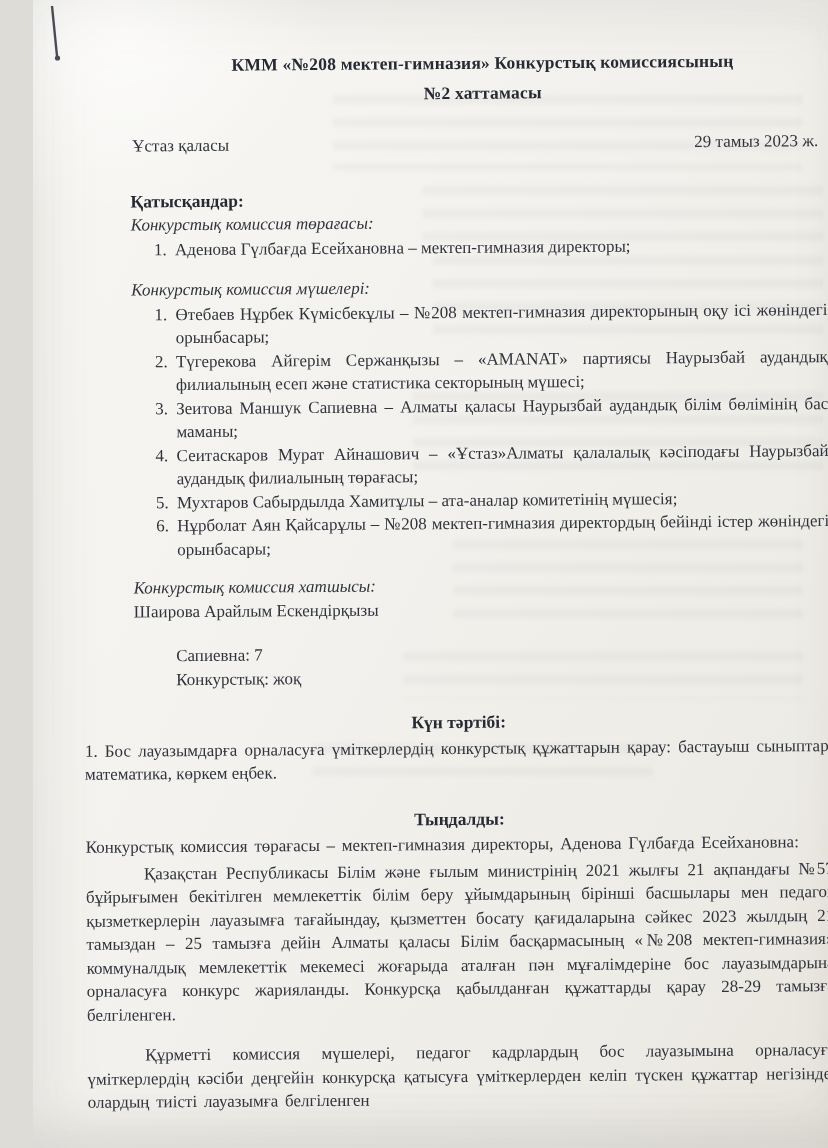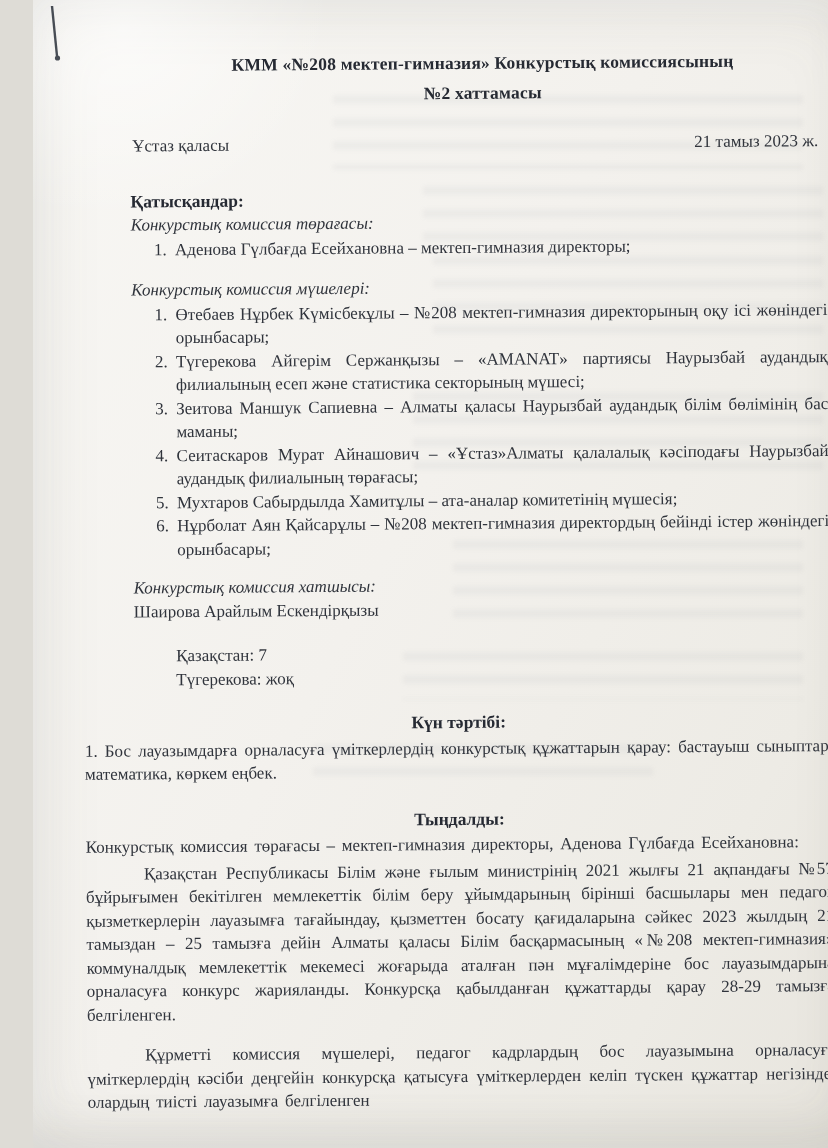--- a/index.html
+++ b/index.html
@@ -116,21 +116,21 @@
 
   <div class="content">
 
     <div class="title">
       <div>КММ «№208 мектеп-гимназия» Конкурстық комиссиясының</div>
       <div>№2 хаттамасы</div>
     </div>
 
     <div class="cityrow">
       <span>Ұстаз қаласы</span>
-      <span>21 тамыз 2023 ж.</span>
+      <span>29 тамыз 2023 ж.</span>
     </div>
 
     <div class="attendees">
       <div class="h-bold">Қатысқандар:</div>
 
       <div class="lbl-italic">Конкурстық комиссия төрағасы:</div>
       <ol class="people">
           <li>Аденова Гүлбағда Есейхановна – мектеп-гимназия директоры;</li>
         </ol>
 
@@ -142,25 +142,25 @@
           <li>Сеитаскаров Мурат Айнашович – «Ұстаз»Алматы қалалалық кәсіподағы Наурызбай аудандық филиалының төрағасы;</li>
           <li>Мухтаров Сабырдылда Хамитұлы – ата-аналар комитетінің мүшесія;</li>
           <li>Нұрболат Аян Қайсарұлы – №208 мектеп-гимназия директордың бейінді істер жөніндегі орынбасары;</li>
         </ol>
 
       <div class="lbl-italic mt-secretary">Конкурстық комиссия хатшысы:</div>
       <div>Шаирова Арайлым Ескендірқызы</div>
 
       <div class="counts">
         <div>
-          <span>Қазақстан:</span>
+          <span>Сапиевна:</span>
           <span>7</span>
         </div>
         <div>
-          <span>Түгерекова:</span>
+          <span>Конкурстық:</span>
           <span>жоқ</span>
         </div>
       </div>
     </div>
 
     <div class="agenda">
       <div class="center-bold">Күн тәртібі:</div>
       <p>1. Бос лауазымдарға орналасуға үміткерлердің конкурстық құжаттарын қарау: бастауыш сыныптар, математика, көркем еңбек.</p>
     </div>
 

